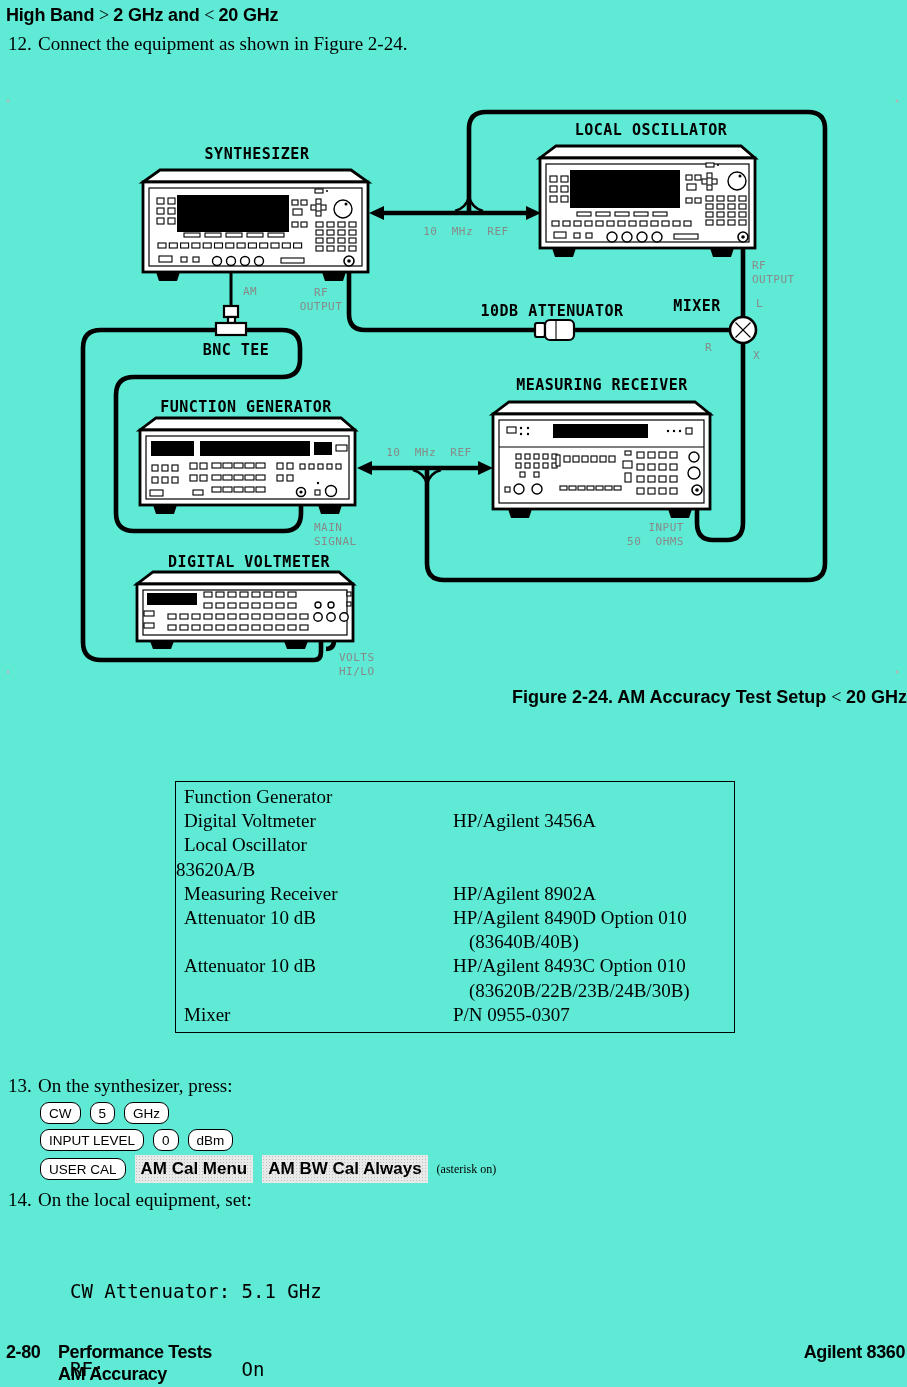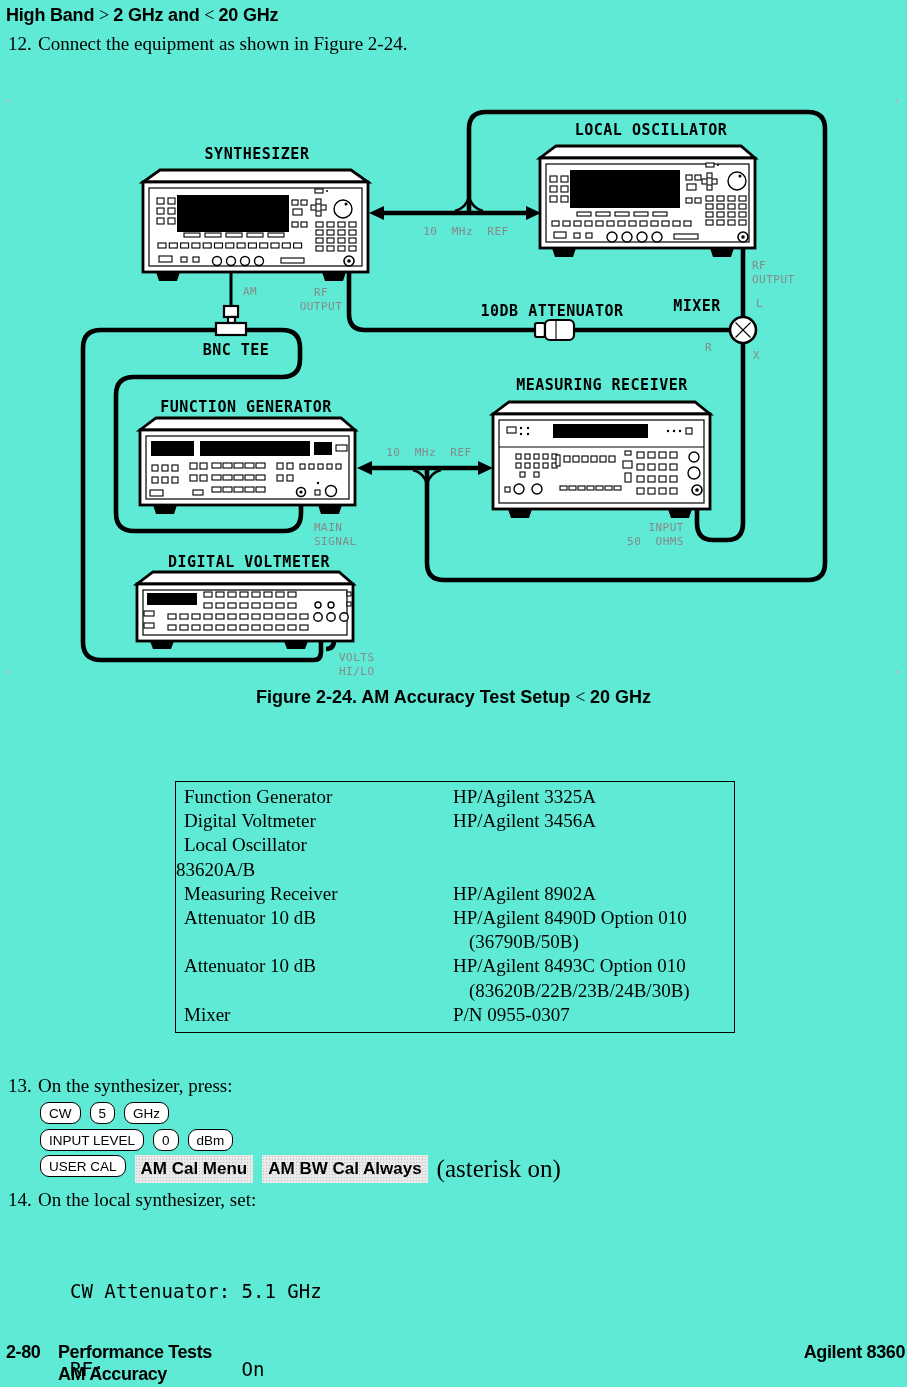--- a/index.html
+++ b/index.html
@@ -5,37 +5,37 @@
   html,body{margin:0;padding:0;background:#fff}
   .page{position:relative;width:907px;height:1387px;background:#5eead4;color:#000;
         font-family:"Liberation Serif",serif;overflow:hidden}
   .abs{position:absolute}
   .bsans{font-family:"Liberation Sans",sans-serif;font-weight:bold}
   .serif-lt{font-family:"Liberation Serif",serif;font-weight:normal}
   .header{top:5px;left:6px;font-size:18px;letter-spacing:-0.2px}
   .stepline{font-size:19px}
   .stepnum{display:inline-block;width:30px}
   .eq-title{top:745px;left:0;width:907px;text-align:center;font-size:18px}
-  .caption{top:687px;left:0;width:907px;text-align:center;font-size:18px}
+  .caption{top:687px;left:0;width:907px;text-align:right;font-size:18px}
   .eq-table{top:781px;left:175px;width:558px;height:247px;border:1.4px solid #000;
             font-size:19px;padding-top:3px}
   .eq-row{display:flex;line-height:24.2px}
   .eq-c1{width:269px;padding-left:8px}
   .eq-c2{flex:1}
   .ind1{padding-left:28px}
   .ind2{padding-left:16px}
-  .keysrow{display:flex;gap:9px}
+  .keysrow{display:flex;align-items:center;gap:9px}
   .keycap{display:inline-flex;align-items:center;justify-content:center;
           border:1.7px solid #000;border-radius:9px;height:20px;padding:0 8px;
           font-family:"Liberation Sans",sans-serif;font-size:13.5px;background:#fff}
   .softkey{font-family:Liberation Sans, sans-serif;font-weight:bold;font-size:17px;
            background-color:#e9e9e9;
            background-image:radial-gradient(#bfbfbf 0.8px,transparent 0.9px);
            background-size:3px 3px;padding:4px 6px;white-space:pre}
-  .note{font-size:25px}
+  .note{font-size:12px}
   .settings{font-family:"DejaVu Sans Mono",monospace;font-size:19px;line-height:26px;white-space:pre}
   .set-label{display:inline-block;width:15ch}
   .footer{font-family:"Liberation Sans",sans-serif;font-weight:bold;font-size:18px;letter-spacing:-0.4px}
   
   .wire{fill:none;stroke:#000;stroke-width:4.6}
   .wire3{fill:none;stroke:#000;stroke-width:3}
   .flare{fill:none;stroke:#000;stroke-width:2.6}
   .panel{fill:#fff;stroke:#000;stroke-width:2.8}
   .panel2{fill:#fff;stroke:#000;stroke-width:2.2}
   .inner{fill:none;stroke:#000;stroke-width:1.2}
@@ -504,21 +504,20 @@
     <text class="glabel" x="339" y="675">HI/LO</text>
   </svg>
 
   <div class="abs caption">
     <span class="bsans">Figure 2-24. AM Accuracy Test Setup </span><span class="serif-lt">&lt; </span><span class="bsans">20 GHz</span>
   </div>
 
   <div class="abs eq-table">
     <div class="eq-row">
         <span class="eq-c1">Function Generator</span>
-        <span class="eq-c2">HP/Agilent 3325A</span>
       </div>
     <div class="eq-row">
         <span class="eq-c1">Digital Voltmeter</span>
         <span class="eq-c2">HP/Agilent 3456A</span>
       </div>
     <div class="eq-row">
         <span class="eq-c1">Local Oscillator</span>
         <span class="eq-c2"></span>
       </div>
     <div class="eq-row">
@@ -527,21 +526,21 @@
     <div class="eq-row">
         <span class="eq-c1">Measuring Receiver</span>
         <span class="eq-c2">HP/Agilent 8902A</span>
       </div>
     <div class="eq-row">
         <span class="eq-c1">Attenuator 10 dB</span>
         <span class="eq-c2">HP/Agilent 8490D Option 010</span>
       </div>
     <div class="eq-row">
         <span class="eq-c1"></span>
-        <span class="eq-c2 ind2">(36790B/50B)</span>
+        <span class="eq-c2 ind2">(83640B/40B)</span>
       </div>
     <div class="eq-row">
         <span class="eq-c1">Attenuator 10 dB</span>
         <span class="eq-c2">HP/Agilent 8493C Option 010</span>
       </div>
     <div class="eq-row">
         <span class="eq-c1"></span>
         <span class="eq-c2 ind2">(83620B/22B/23B/24B/30B)</span>
       </div>
     <div class="eq-row">
@@ -564,21 +563,21 @@
     <span class="keycap">dBm</span>
   </div>
   <div class="abs keysrow" style="top:1155px;left:40px">
     <span class="keycap">USER CAL</span>
     <span class="softkey">AM Cal Menu</span>
     <span class="softkey">AM BW Cal Always</span>
     <span class="note">(asterisk on)</span>
   </div>
 
   <div class="abs stepline" style="top:1189px;left:8px">
-    <span class="stepnum">14.</span><span>On the local synthesizer, set:</span>
+    <span class="stepnum">14.</span><span>On the local equipment, set:</span>
   </div>
   <div class="abs settings" style="top:1226px;left:70px">
     <div><span class="set-label">CW Attenuator:</span><span>5.1 GHz</span></div>
     <div><span class="set-label">RF:</span><span>On</span></div>
     
   </div>
 
   <div class="abs footer" style="top:1342px;left:6px">2-80</div>
   <div class="abs footer" style="top:1342px;left:58px">Performance Tests</div>
   <div class="abs footer" style="top:1364px;left:58px">AM Accuracy</div>

